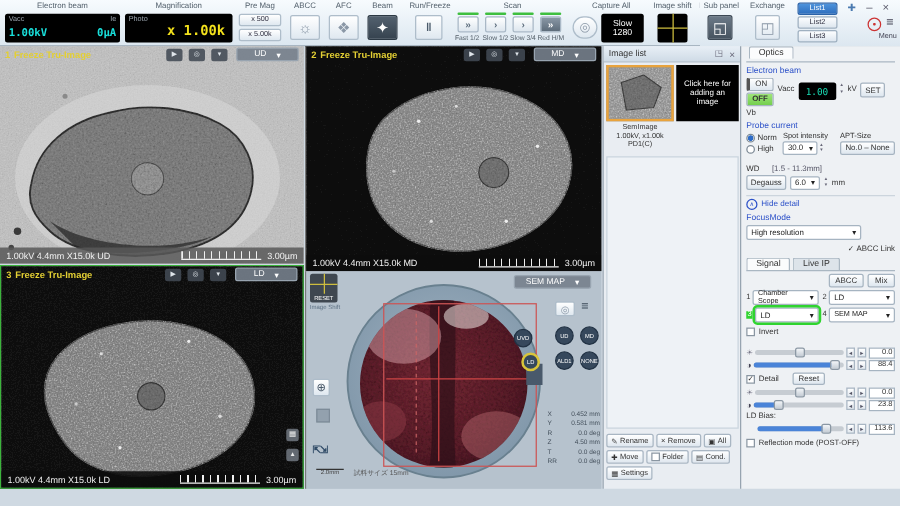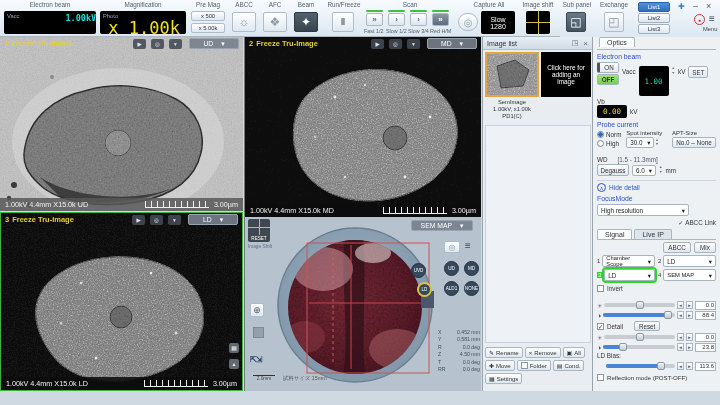--- a/index.html
+++ b/index.html
@@ -7,21 +7,21 @@
 #app{position:relative;width:720px;height:405px;background:#cfd9e2;font-size:7px;color:#333;}
 .abs{position:absolute;}
 
 #toolbar{position:absolute;left:0;top:0;width:720px;height:37px;background:linear-gradient(#f7fbfe,#dce7f0);border-bottom:1px solid #a8b6c2;}
 .seclabel{position:absolute;top:1px;font-size:6.3px;color:#53606c;white-space:nowrap;text-align:center;}
 .blk{background:#000;border-radius:2px;}
 .mono{font-family:"DejaVu Sans Mono",monospace;}
 .tbtn{background:linear-gradient(#ffffff,#dfe8f0);border:1px solid #aebdca;border-radius:2px;display:flex;align-items:center;justify-content:center;color:#8a97a6;}
 .tico{font-size:12px;line-height:1;}
 .greenbar{position:absolute;height:2px;background:#3fbf3f;border-radius:1px;}
-.ebcol{flex:1;display:flex;flex-direction:row;justify-content:space-between;padding:2px 3px;gap:46px;}
+.ebcol{flex:1;display:flex;flex-direction:column;justify-content:space-between;padding:2px 3px;}
 .ebl{color:#9aa3ad;font-size:5.8px;}
 .ebv{font-size:8.5px;font-weight:bold;color:#19e0dc;}
 .scanbtn{position:absolute;top:13px;width:17px;height:13px;background:linear-gradient(#fff,#dde6ee);border:1px solid #a9b8c6;border-radius:2px;color:#5a6a7a;font-size:8px;font-weight:bold;display:flex;align-items:center;justify-content:center;}
 .scanlbl{position:absolute;top:28px;font-size:5.4px;color:#55606a;white-space:nowrap;}
 .listbtn{width:32px;height:10px;font-size:6px;display:flex;align-items:center;justify-content:center;background:linear-gradient(#fdfeff,#dde6ef);border:1px solid #9fb0c0;border-radius:2px;color:#334;}
 .listbtn.active{background:linear-gradient(#4d93dc,#2f6fbe);color:#fff;border-color:#2a62a8;}
 
 .quad{position:absolute;overflow:hidden;background:#000;}
 .qhead{position:absolute;top:0;left:0;right:0;height:13px;display:flex;align-items:center;gap:3px;padding:0 4px;z-index:5;}
 .qtitle{color:#e3cf34;font-size:7.5px;font-weight:bold;white-space:nowrap;}
@@ -106,21 +106,21 @@
         </div>
       <div class="ebcol" style="text-align:right;align-items:flex-end">
           <span class="ebl">Ie</span>
           <span class="ebv mono">0µA</span>
         </div>
     </div>
 
     <div class="seclabel" style="left:100px;width:86px">Magnification</div>
     <div class="abs blk" style="left:100px;top:11px;width:86px;height:23px">
       <span class="abs ebl" style="left:3px;top:2px">Photo</span>
-      <span class="abs mono" style="right:6px;top:7px;color:#f2e11c;font-size:17px;font-weight:normal">x 1.00k</span>
+      <span class="abs mono" style="right:6px;top:7px;color:#f2e11c;font-size:11px;font-weight:bold">x 1.00k</span>
     </div>
 
     <div class="seclabel" style="left:190px;width:36px">Pre Mag</div>
     <button class="abs tbtn" style="left:191px;top:11px;width:34px;height:10px;font-size:5.8px;color:#334">x 500</button>
     <button class="abs tbtn" style="left:191px;top:23px;width:34px;height:10px;font-size:5.8px;color:#334">x 5.00k</button>
 
     <div class="seclabel" style="left:230px;width:28px">ABCC</div>
     <button class="abs tbtn" style="left:232px;top:12px;width:24px;height:20px">
         <span class="tico">☼</span>
       </button>
@@ -456,34 +456,30 @@
     <div style="border-bottom:1px solid #aab7c2;height:13px">
       <span class="opt-tab">Optics</span>
     </div>
     <div class="bluehead">Electron beam</div>
     <div style="display:flex;align-items:flex-start;gap:3px">
       <div style="display:flex;flex-direction:column;gap:1px">
         <button class="obtn" style="width:22px;height:11px;border-left:3px solid #555">ON</button>
         <button class="obtn" style="width:22px;height:11px;background:linear-gradient(#9fe57a,#74cf4e);font-weight:bold">OFF</button>
       </div>
       <span style="font-size:6.3px;margin-top:6px">Vacc</span>
-      <span class="blk mono" style="width:30px;height:30px;margin-top:4px;color:#19dcb4;font-size:7.5px;display:flex;align-items:center;justify-content:center">1.00</span>
+      <span class="blk mono" style="width:30px;height:14px;margin-top:4px;color:#19dcb4;font-size:7.5px;display:flex;align-items:center;justify-content:center">1.00</span>
       <span class="spin" style="margin-top:5px">
           <span>▲</span>
           <span>▼</span>
         </span>
       <span style="font-size:6.3px;margin-top:6px">kV</span>
       <button class="obtn" style="width:20px;height:12px;margin-top:4px">SET</button>
     </div>
     <div style="margin-top:2px">
       <div style="font-size:6.3px">Vb</div>
-      <div style="display:flex;align-items:center;gap:3px">
-        <span class="blk mono" style="width:30px;height:13px;color:#f2e11c;font-size:7.5px;display:flex;align-items:center;justify-content:center">0.00</span>
-        <span style="font-size:6.3px">kV</span>
-      </div>
     </div>
     <div class="bluehead">Probe current</div>
     <div style="display:flex;gap:4px">
       <div style="width:28px">
         <div style="display:flex;align-items:center;gap:2px;height:9px">
             <span class="radio sel"></span>
             <span style="font-size:6.3px">Norm</span>
           </div>
         <div style="display:flex;align-items:center;gap:2px;height:9px">
             <span class="radio"></span>

